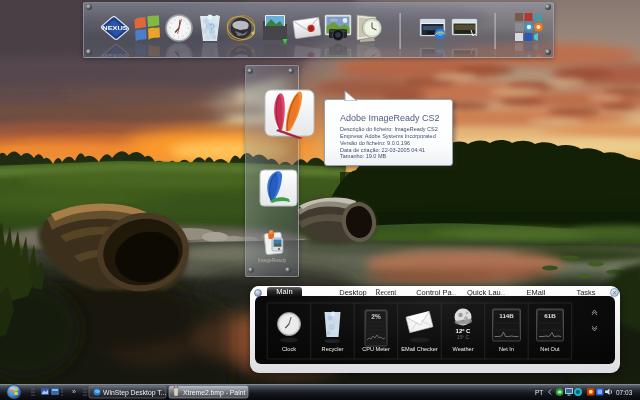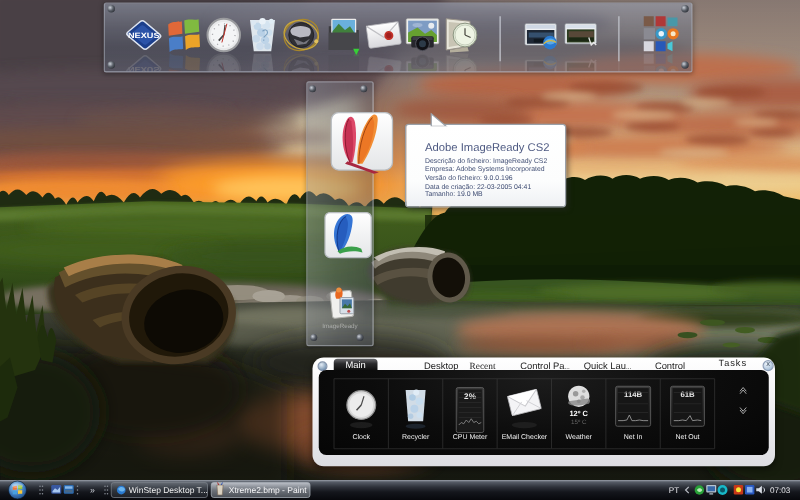--- a/index.html
+++ b/index.html
@@ -438,22 +438,22 @@
   background:linear-gradient(180deg,#ffffff,#ededf0 55%,#dddde2);
   border-radius:9px; box-shadow:0 2px 6px rgba(0,0,0,0.5);">
 
   <div class="abs" style="left:0;top:0;width:370px;height:10px;font-size:7.5px;color:#1a1a1a;">
     <div class="abs" style="left:17px;top:1px;width:35px;height:9.5px;border-radius:3px 3px 0 0;
       background:linear-gradient(180deg,#6a6a6e,#2a2a2c 40%,#0a0a0a);text-align:center;color:#fff;line-height:10px;">Main</div>
     <span class="abs" style="left:87px;top:1.5px;transform:translateX(-50%);margin-left:16px;">Desktop</span>
     <span class="abs" style="left:136px;top:1.5px;transform:translateX(-50%);font-family:Liberation Serif, serif;">Recent</span>
     <span class="abs" style="left:186px;top:1.5px;transform:translateX(-50%);white-space:nowrap;">Control Pa<span style="font-size:5px">...</span></span>
     <span class="abs" style="left:236px;top:1.5px;transform:translateX(-50%);white-space:nowrap;">Quick Lau<span style="font-size:5px">...</span></span>
-    <span class="abs" style="left:286px;top:1.5px;transform:translateX(-50%);">Control</span>
-    <span class="abs" style="left:336px;top:1.5px;transform:translateX(-50%);font-family:Liberation Mono, monospace;">Tasks</span>
+    <span class="abs" style="left:286px;top:1.5px;transform:translateX(-50%);">EMail</span>
+    <span class="abs" style="left:336px;top:1.5px;transform:translateX(-50%);">Tasks</span>
   </div>
   <div class="abs" style="left:3.5px;top:2.5px;width:6.5px;height:6.5px;border-radius:50%;background:radial-gradient(circle at 35% 30%,#e8f0f8,#90a8c0 60%,#5878a0);border:0.5px solid #8090a8;"></div>
   <div class="abs" style="left:360px;top:1.5px;width:7px;height:7px;border-radius:50%;background:radial-gradient(circle at 35% 30%,#f0f6fc,#b8cce0 60%,#88a8c8);border:0.5px solid #90a0b8;
        font-size:6px;color:#456;text-align:center;line-height:7px;">x</div>
 
   <div class="abs" style="left:5px;top:9.5px;width:360px;height:68.5px;border-radius:6px;
       background:radial-gradient(ellipse at 50% 10%, #1c1c1c 0%, #0c0c0c 55%, #050505 100%);">
     <svg width="360" height="68.5" viewBox="0 0 360 68.5" style="position:absolute;left:0;top:0">
       <defs>
         <linearGradient id="wgt" x1="0" y1="0" x2="0" y2="1">

